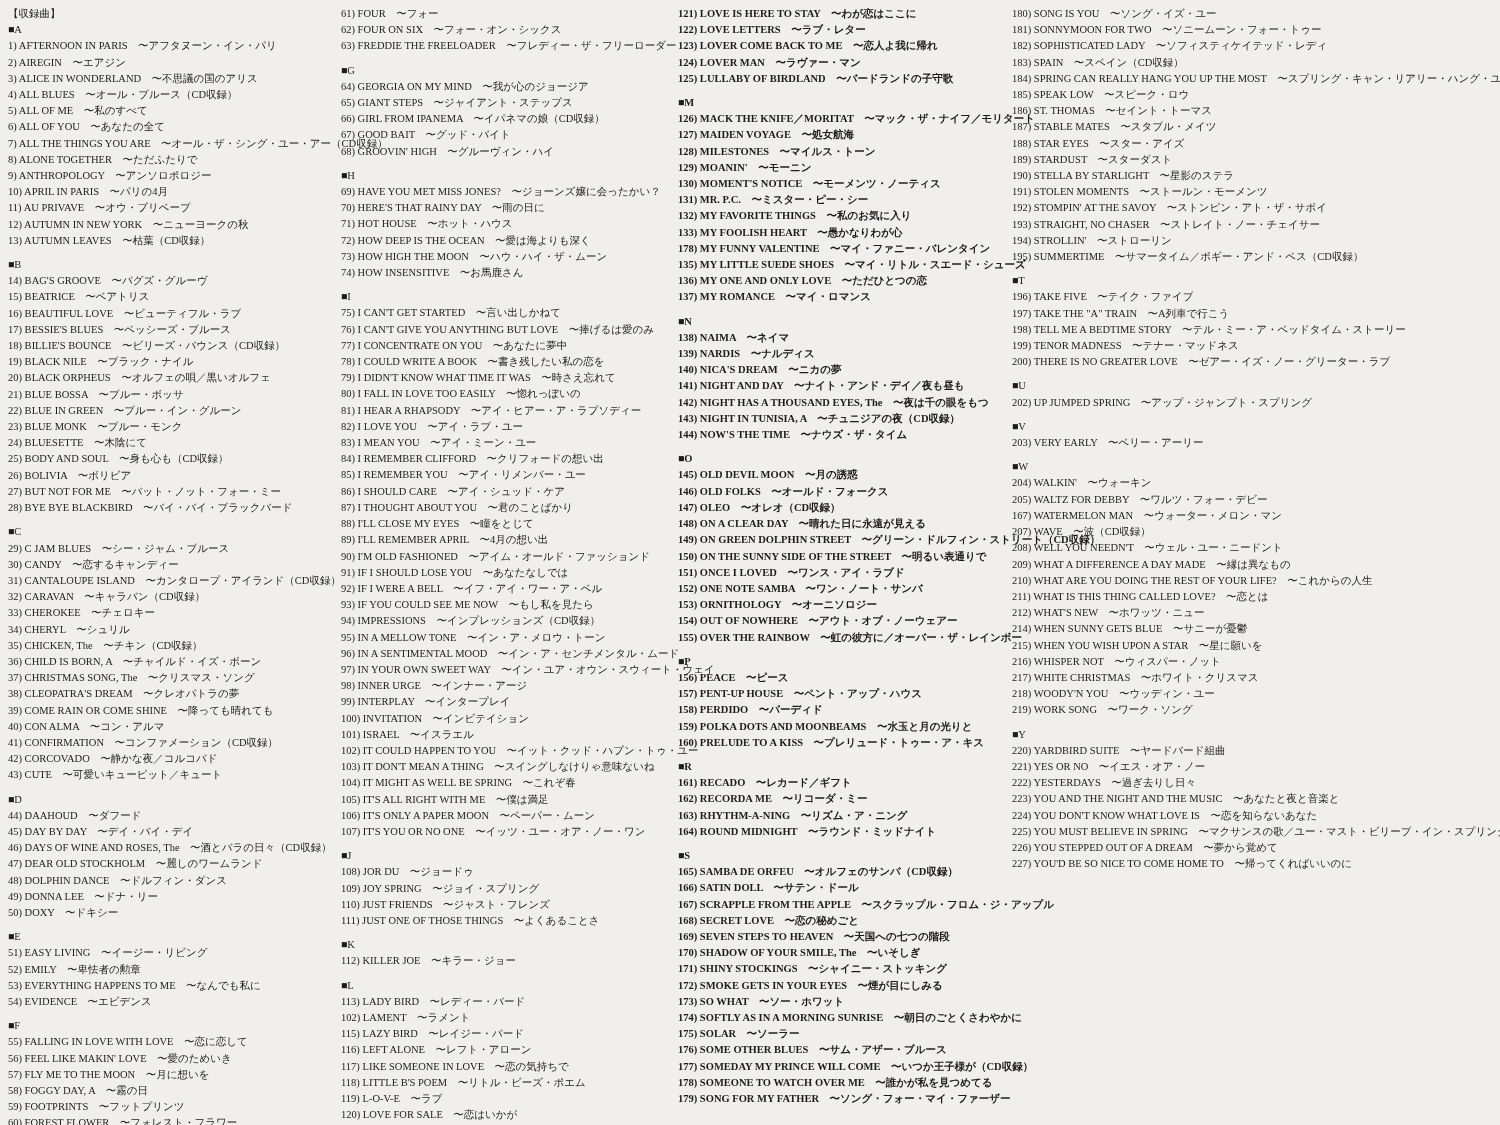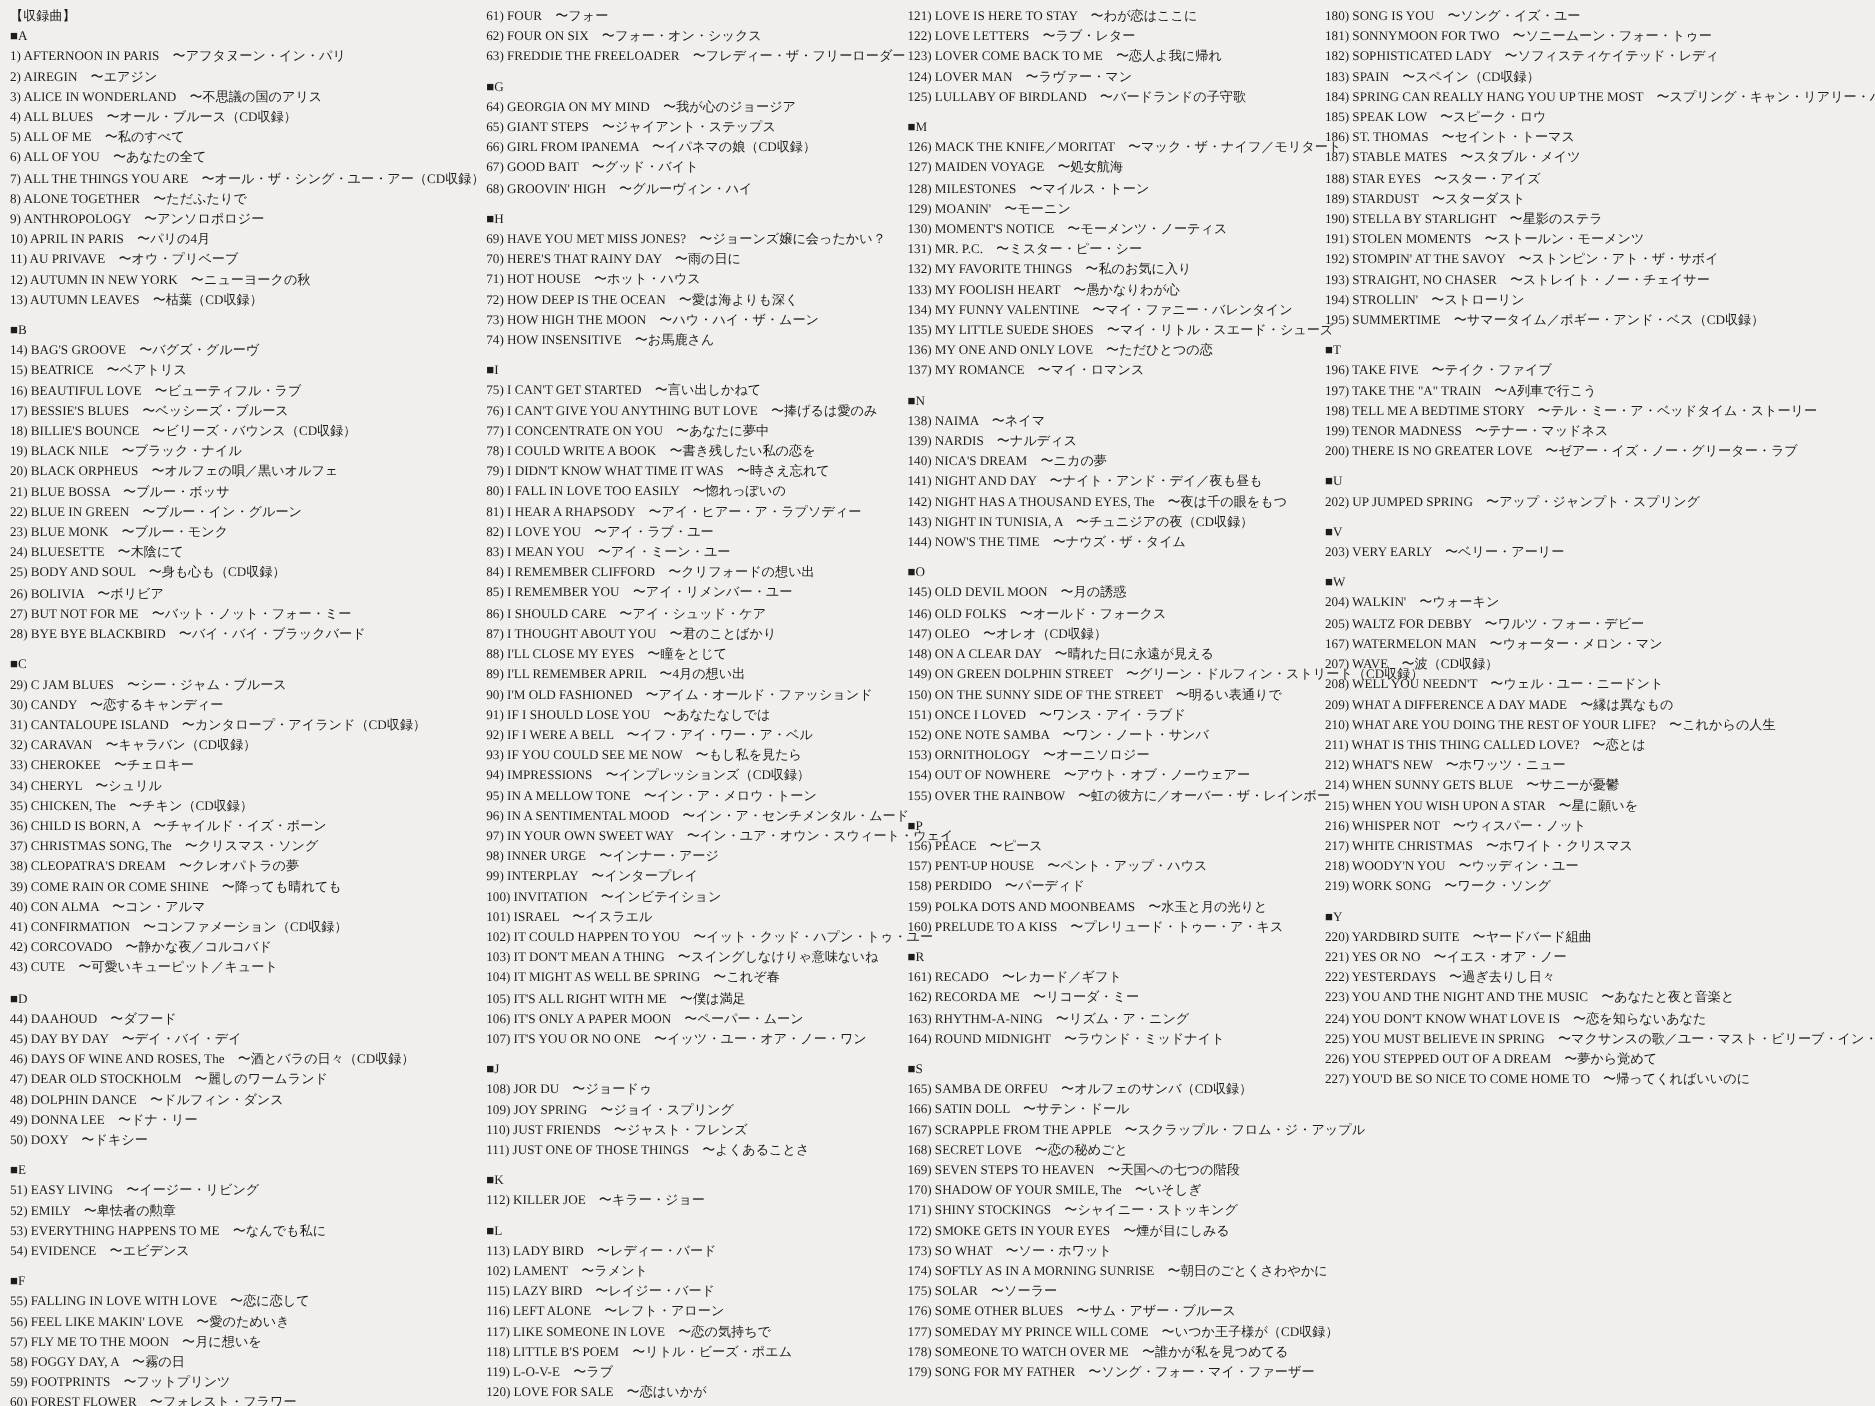--- a/index.html
+++ b/index.html
@@ -5,22 +5,22 @@
   html,body{margin:0;padding:0;}
   body{
     width:1500px;height:1125px;overflow:hidden;
     background:#f0efed;color:#1c1c1c;
     font-family:"Liberation Serif","DejaVu Serif",serif;
     font-size:10.5px;
   }
   .page{display:flex;flex-direction:row;padding:6px 16px 0 8px;box-sizing:border-box;width:1500px;height:1125px;}
   .col{flex:0 0 auto;overflow:visible;}
   .col-1{width:333px;}
-  .col-2{width:337px;margin-left:48px;}
-  .col-3{width:334px;}
+  .col-2{width:337px;}
+  .col-3{width:334px;font-weight:bold;}
   .col-4{width:480px;}
   .doc-title,.section-header,.entry{
     line-height:16.2px;white-space:nowrap;
   }
   .entry + .section-header{margin-top:8px;}
 </style>
 </head>
 <body>
 
 <div class="page">
@@ -169,21 +169,21 @@
       <div class="entry">125) LULLABY OF BIRDLAND　〜バードランドの子守歌</div>
       <div class="section-header">■M</div>
       <div class="entry">126) MACK THE KNIFE／MORITAT　〜マック・ザ・ナイフ／モリタート</div>
       <div class="entry">127) MAIDEN VOYAGE　〜処女航海</div>
       <div class="entry">128) MILESTONES　〜マイルス・トーン</div>
       <div class="entry">129) MOANIN'　〜モーニン</div>
       <div class="entry">130) MOMENT'S NOTICE　〜モーメンツ・ノーティス</div>
       <div class="entry">131) MR. P.C.　〜ミスター・ピー・シー</div>
       <div class="entry">132) MY FAVORITE THINGS　〜私のお気に入り</div>
       <div class="entry">133) MY FOOLISH HEART　〜愚かなりわが心</div>
-      <div class="entry">134) MY FUNNY VALENTINE　〜マイ・ファニー・バレンタイン</div>
+      <div class="entry">178) MY FUNNY VALENTINE　〜マイ・ファニー・バレンタイン</div>
       <div class="entry">135) MY LITTLE SUEDE SHOES　〜マイ・リトル・スエード・シューズ</div>
       <div class="entry">136) MY ONE AND ONLY LOVE　〜ただひとつの恋</div>
       <div class="entry">137) MY ROMANCE　〜マイ・ロマンス</div>
       <div class="section-header">■N</div>
       <div class="entry">138) NAIMA　〜ネイマ</div>
       <div class="entry">139) NARDIS　〜ナルディス</div>
       <div class="entry">140) NICA'S DREAM　〜ニカの夢</div>
       <div class="entry">141) NIGHT AND DAY　〜ナイト・アンド・デイ／夜も昼も</div>
       <div class="entry">142) NIGHT HAS A THOUSAND EYES, The　〜夜は千の眼をもつ</div>
       <div class="entry">143) NIGHT IN TUNISIA, A　〜チュニジアの夜（CD収録）</div>

